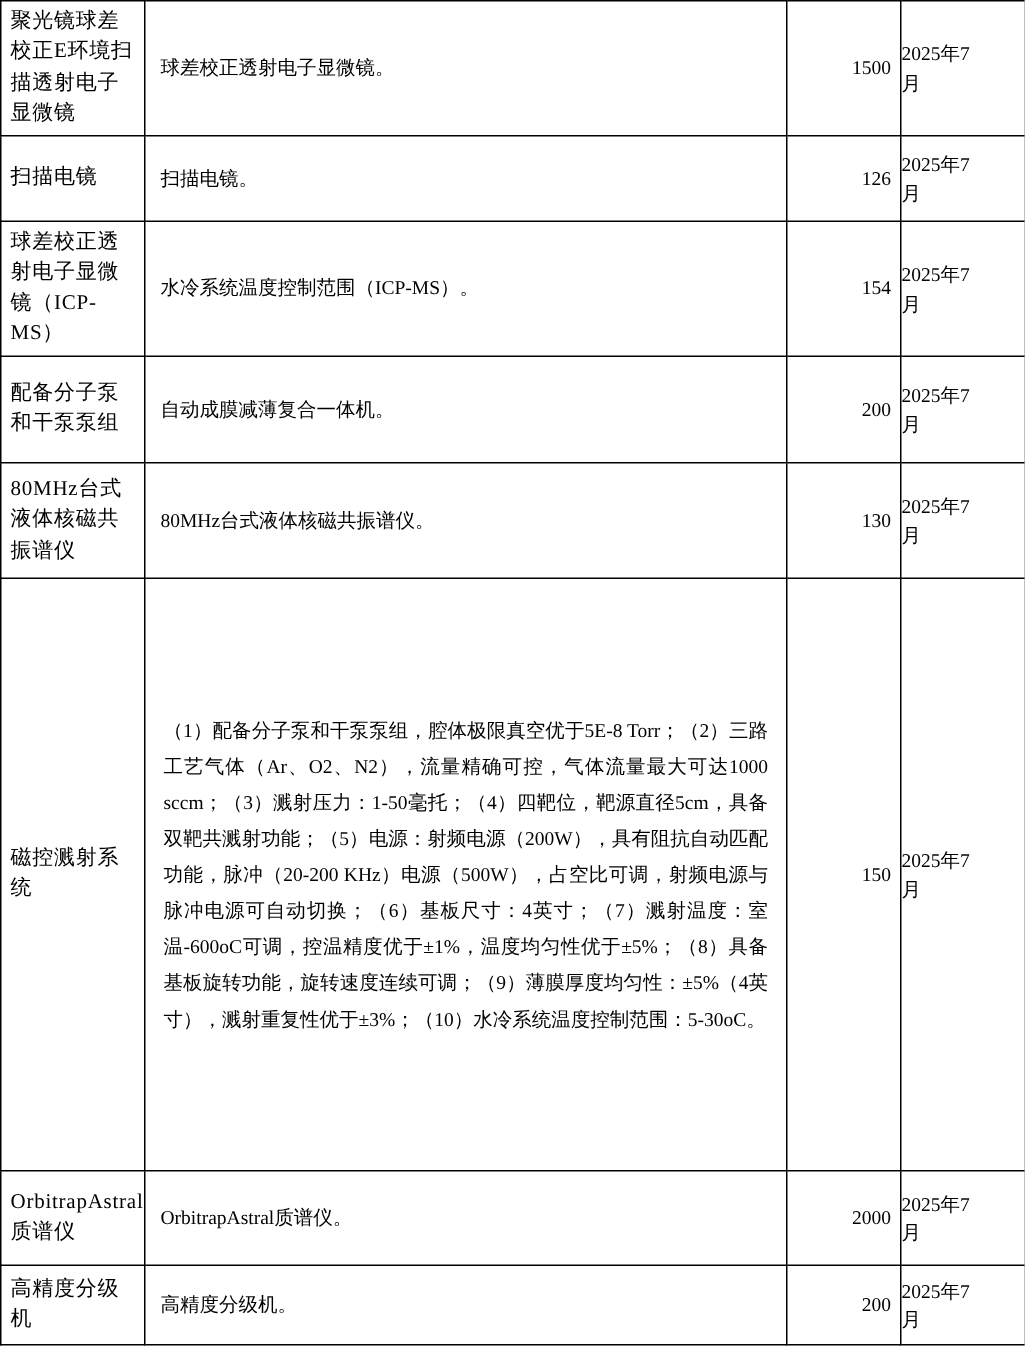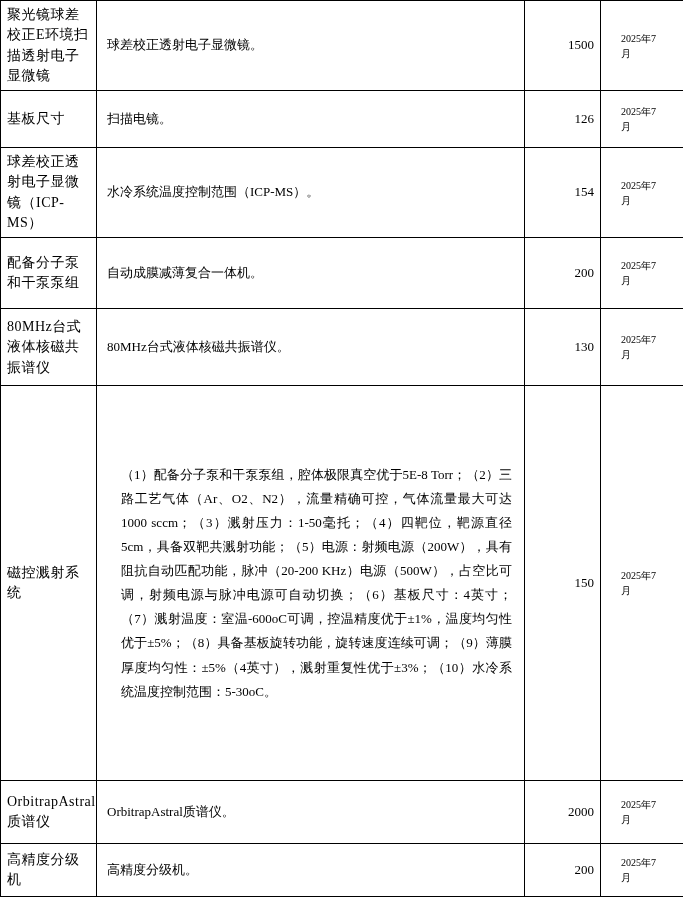--- a/index.html
+++ b/index.html
@@ -43,31 +43,31 @@
     font-size: 13px;
     text-align: left;
     padding-left: 10px;
     padding-right: 8px;
     margin-left: 29px;
   }
   td.desc.just {
     text-align: justify;
     text-justify: inter-ideograph;
     line-height: 1.85;
-    padding-left: 24px;
+    padding-left: 12px;
     padding-right: 12px;
   }
   td.price {
     text-align: right;
     font-size: 13px;
   }
   td.date {
     text-align: left;
-    padding-left: 20px;
-    font-size: 10px;
+    padding-left: 0;
+    font-size: 13px;
     line-height: 1.5;
   }
   .date-line { display: block; }
   
   tr.r0 td { height: 74px; }
   tr.r1 td { height: 48px; }
   tr.r2 td { height: 62px; }
   tr.r3 td { height: 62px; }
   tr.r4 td { height: 68px; }
   tr.r5 td { height: 386px; }
@@ -89,21 +89,21 @@
     <tr class="r0">
       <td class="name">聚光镜球差校正E环境扫描透射电子显微镜</td>
       <td class="desc">球差校正透射电子显微镜。</td>
       <td class="price">1500</td>
       <td class="date">
         <span class="date-line">2025年7</span>
         <span class="date-line">月</span>
       </td>
     </tr>
     <tr class="r1">
-      <td class="name">基板尺寸</td>
+      <td class="name">扫描电镜</td>
       <td class="desc">扫描电镜。</td>
       <td class="price">126</td>
       <td class="date">
         <span class="date-line">2025年7</span>
         <span class="date-line">月</span>
       </td>
     </tr>
     <tr class="r2">
       <td class="name">球差校正透射电子显微镜（ICP-MS）</td>
       <td class="desc">水冷系统温度控制范围（ICP-MS）。</td>

